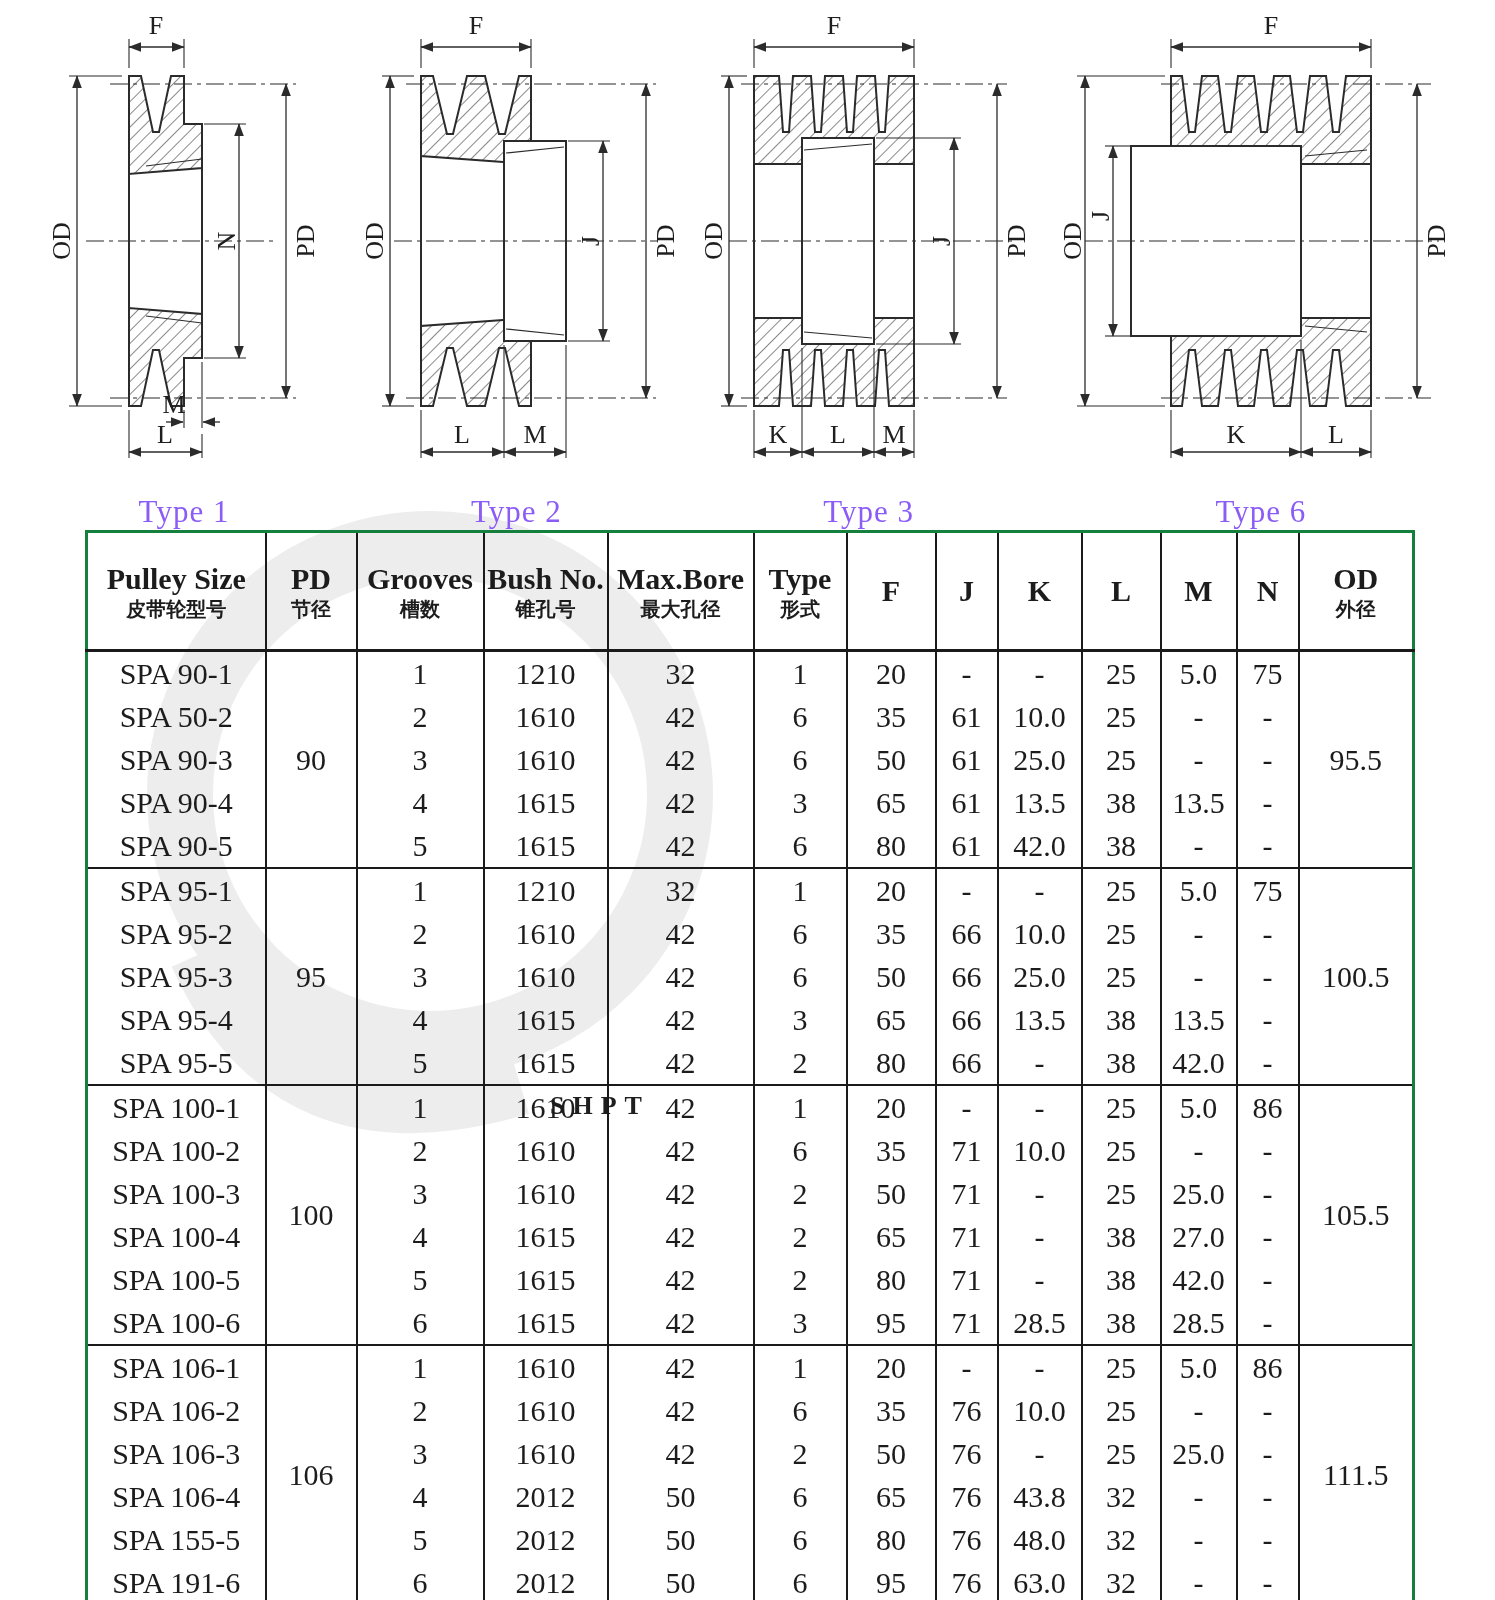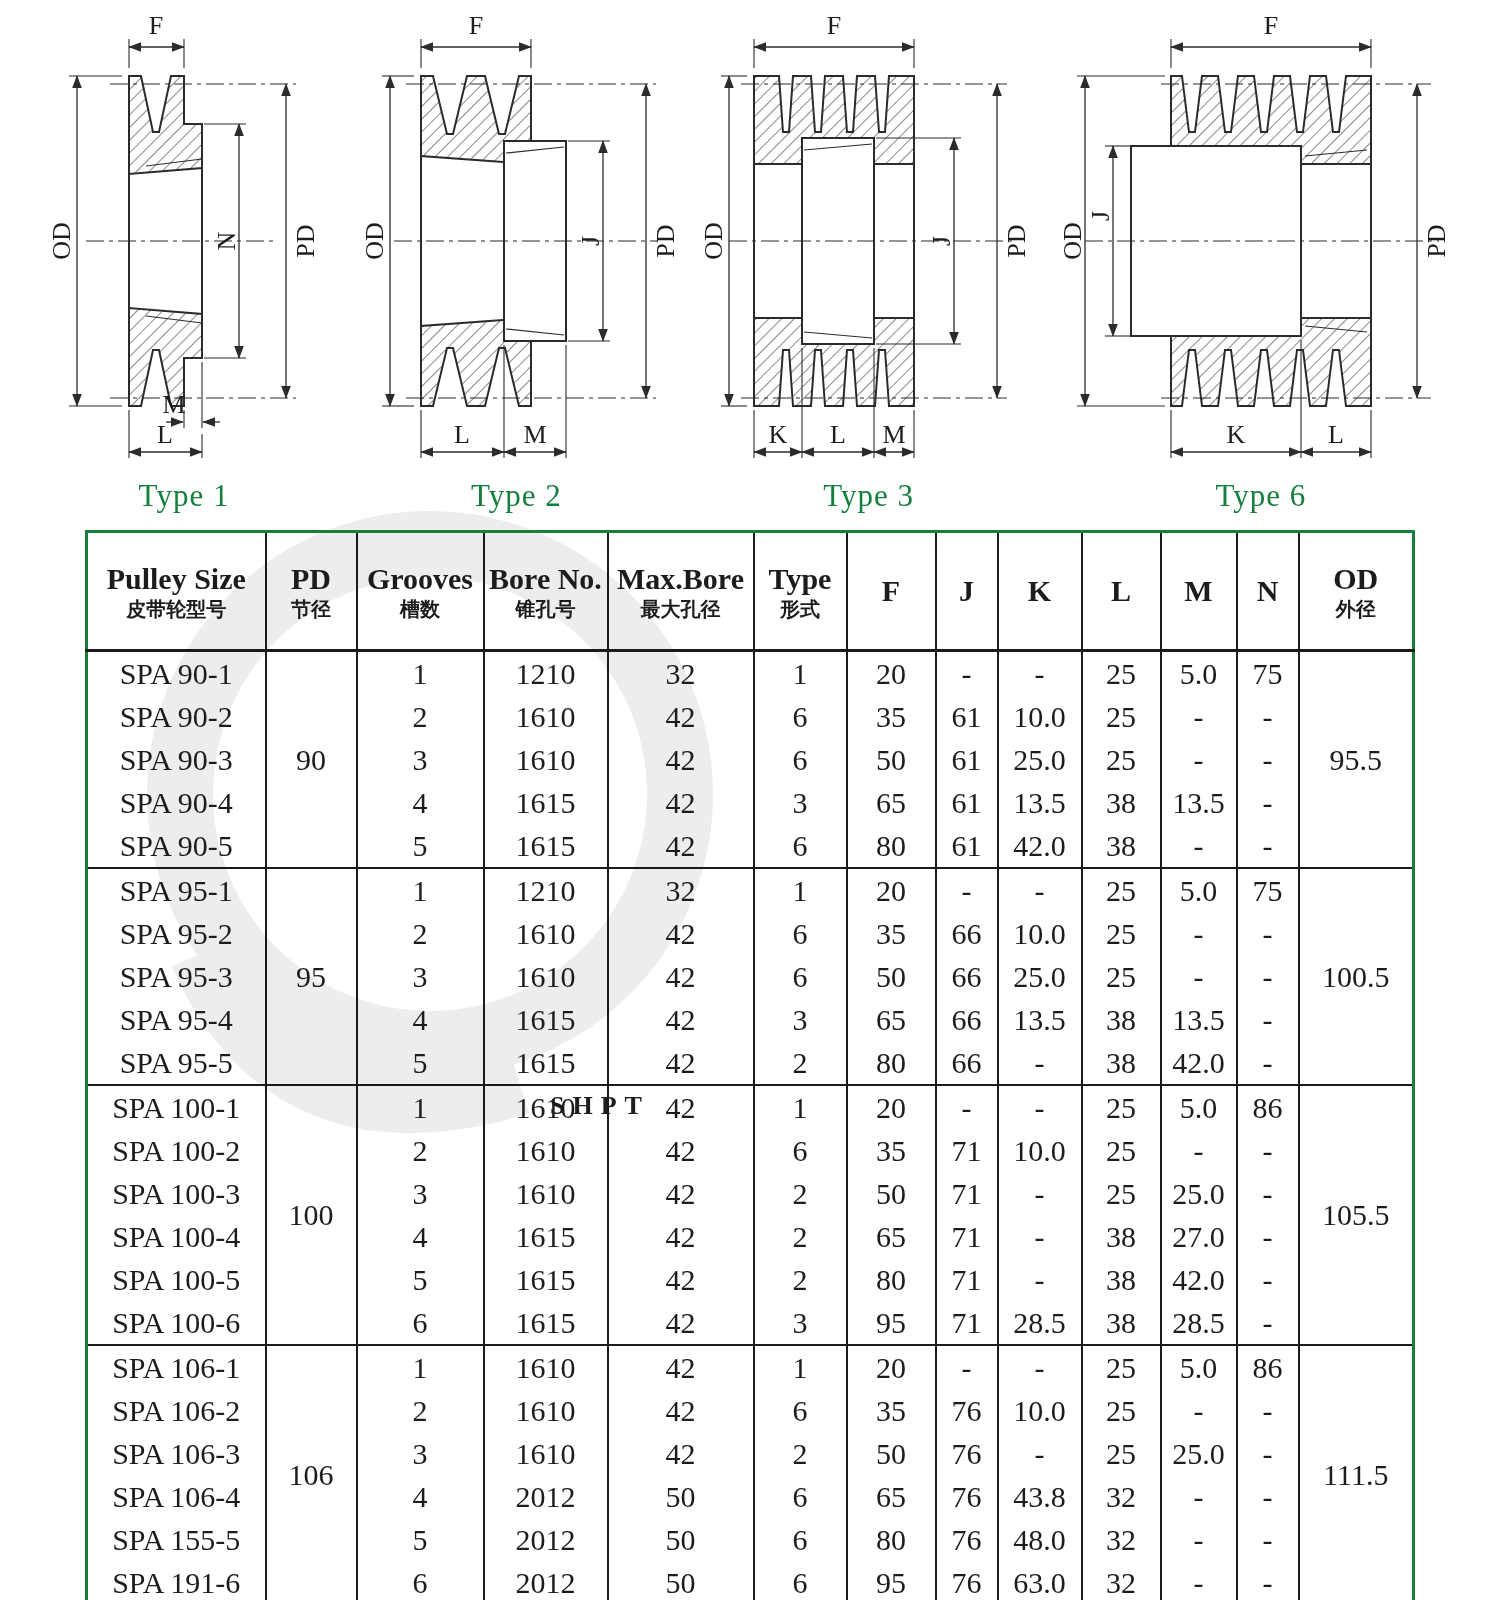--- a/index.html
+++ b/index.html
@@ -6,21 +6,21 @@
   .page {
     position:relative; width:1495px; height:1600px; background:#fff;
     font-family:"Liberation Serif","DejaVu Serif",serif; color:#1c1c1c; overflow:hidden;
   }
   
   .watermark { position:absolute; top:394px; left:80px; z-index:0; }
   
   .diagrams { position:absolute; top:6px; left:0; width:1495px; display:flex;
               justify-content:space-between; padding:0 34px; box-sizing:border-box; z-index:2; }
   .diagram { display:flex; flex-direction:column; align-items:center; }
-  .diagram .caption { font-size:31px; color:#15803d; margin-top:2px; letter-spacing:1px; }
+  .diagram .caption { font-size:31px; color:#8b5cf6; margin-top:18px; letter-spacing:1px; }
   svg text { font-family:"Liberation Serif","DejaVu Serif",serif; font-size:26px; fill:#1e1e1e; }
   .solid   { fill:none; stroke:#2b2b2b; stroke-width:2; }
   .hatch   { fill:url(#hatch); stroke:#2b2b2b; stroke-width:2; }
   .whitefill { fill:#ffffff; stroke:#2b2b2b; stroke-width:2; }
   .thin    { stroke:#2b2b2b; stroke-width:1.2; }
   .dashdot { stroke:#2b2b2b; stroke-width:1.2; stroke-dasharray:18 5 4 5; fill:none; }
   .ext     { stroke:#2b2b2b; stroke-width:1.1; }
   .dim     { stroke:#2b2b2b; stroke-width:1.3; marker-start:url(#arr); marker-end:url(#arr); }
   .dimend  { stroke:#2b2b2b; stroke-width:1.3; marker-end:url(#arr); }
   
@@ -240,21 +240,21 @@
           </th>
         <th>
             <div class="en">PD</div>
             <div class="cn">节径</div>
           </th>
         <th>
             <div class="en">Grooves</div>
             <div class="cn">槽数</div>
           </th>
         <th>
-            <div class="en">Bore No.</div>
+            <div class="en">Bush No.</div>
             <div class="cn">锥孔号</div>
           </th>
         <th>
             <div class="en">Max.Bore</div>
             <div class="cn">最大孔径</div>
           </th>
         <th>
             <div class="en">Type</div>
             <div class="cn">形式</div>
           </th>
@@ -292,21 +292,21 @@
           <td>1</td>
           <td>20</td>
           <td>-</td>
           <td>-</td>
           <td>25</td>
           <td>5.0</td>
           <td>75</td>
           <td rowspan="5">95.5</td>
         </tr>
         <tr>
-          <td>SPA 90-2</td>
+          <td>SPA 50-2</td>
           <td>2</td>
           <td>1610</td>
           <td>42</td>
           <td>6</td>
           <td>35</td>
           <td>61</td>
           <td>10.0</td>
           <td>25</td>
           <td>-</td>
           <td>-</td>

